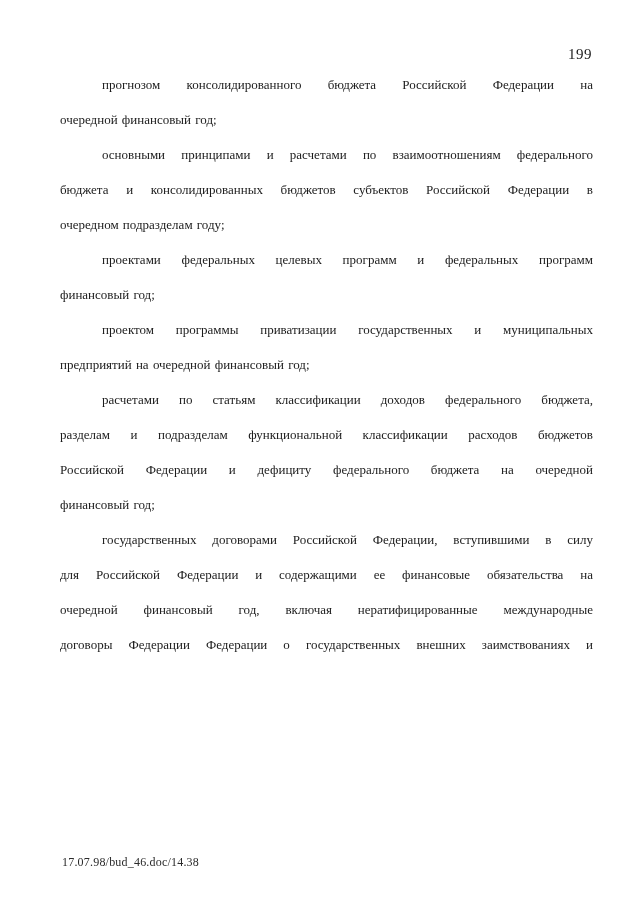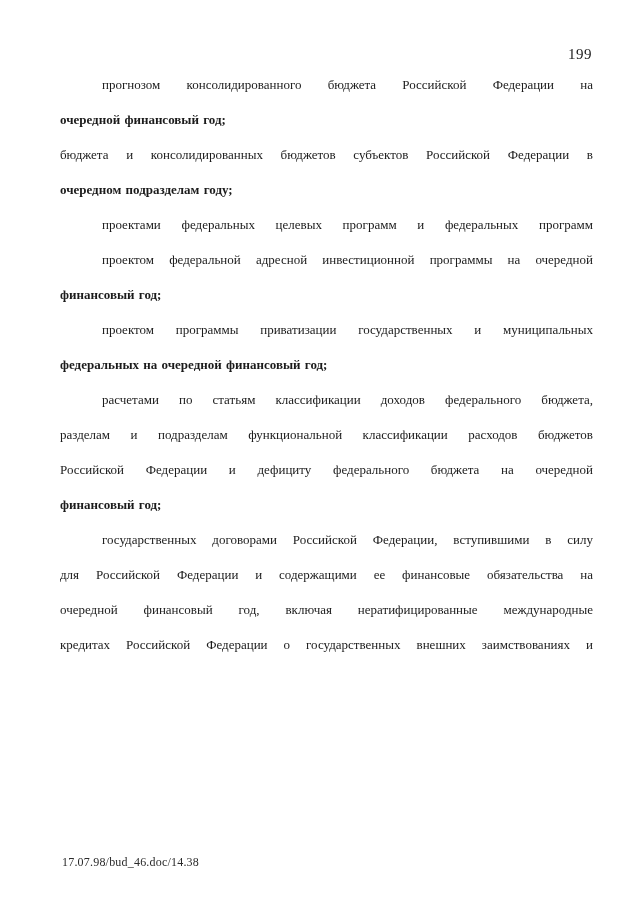--- a/index.html
+++ b/index.html
@@ -33,21 +33,20 @@
   .line {
     line-height: 35px;
     font-size: 13px;
     text-align: justify;
     text-align-last: justify;
     word-spacing: 1px;
   }
   .line.plain {
     text-align: center;
     text-align-last: left;
-    font-weight: bold;
   }
   .line.indent {
     text-indent: 42px;
   }
   .footer-note {
     position: absolute;
     left: 62px;
     top: 855px;
     font-size: 12px;
     letter-spacing: 0.2px;
@@ -62,49 +61,49 @@
   <div class="page-number">199</div>
 
   <div class="doc-body">
 
     <div class="para">
       <div class="line indent">прогнозом консолидированного бюджета Российской Федерации на</div>
       <div class="line plain">очередной финансовый год;</div>
     </div>
 
     <div class="para">
+      <div class="line indent">основными принципами и расчетами по взаимоотношениям федерального</div>
       <div class="line">бюджета и консолидированных бюджетов субъектов Российской Федерации в</div>
       <div class="line plain">очередном подразделам году;</div>
     </div>
 
     <div class="para">
       <div class="line indent">проектами федеральных целевых программ и федеральных программ</div>
     </div>
 
     <div class="para">
-      <div class="line indent">проектом федеральной адресной инвестиционной программы на очередной</div>
       <div class="line plain">финансовый год;</div>
     </div>
 
     <div class="para">
       <div class="line indent">проектом программы приватизации государственных и муниципальных</div>
-      <div class="line plain">федеральных на очередной финансовый год;</div>
+      <div class="line plain">предприятий на очередной финансовый год;</div>
     </div>
 
     <div class="para">
       <div class="line indent">расчетами по статьям классификации доходов федерального бюджета,</div>
       <div class="line">разделам и подразделам функциональной классификации расходов бюджетов</div>
       <div class="line">Российской Федерации и дефициту федерального бюджета на очередной</div>
       <div class="line plain">финансовый год;</div>
     </div>
 
     <div class="para">
       <div class="line indent">государственных договорами Российской Федерации, вступившими в силу</div>
       <div class="line">для Российской Федерации и содержащими ее финансовые обязательства на</div>
       <div class="line">очередной финансовый год, включая нератифицированные международные</div>
-      <div class="line">кредитах Российской Федерации о государственных внешних заимствованиях и</div>
+      <div class="line">договоры Федерации Федерации о государственных внешних заимствованиях и</div>
     </div>
 
   </div>
 
   <div class="footer-note">17.07.98/bud_46.doc/14.38</div>
 
 </div>
 
 </body></html>

